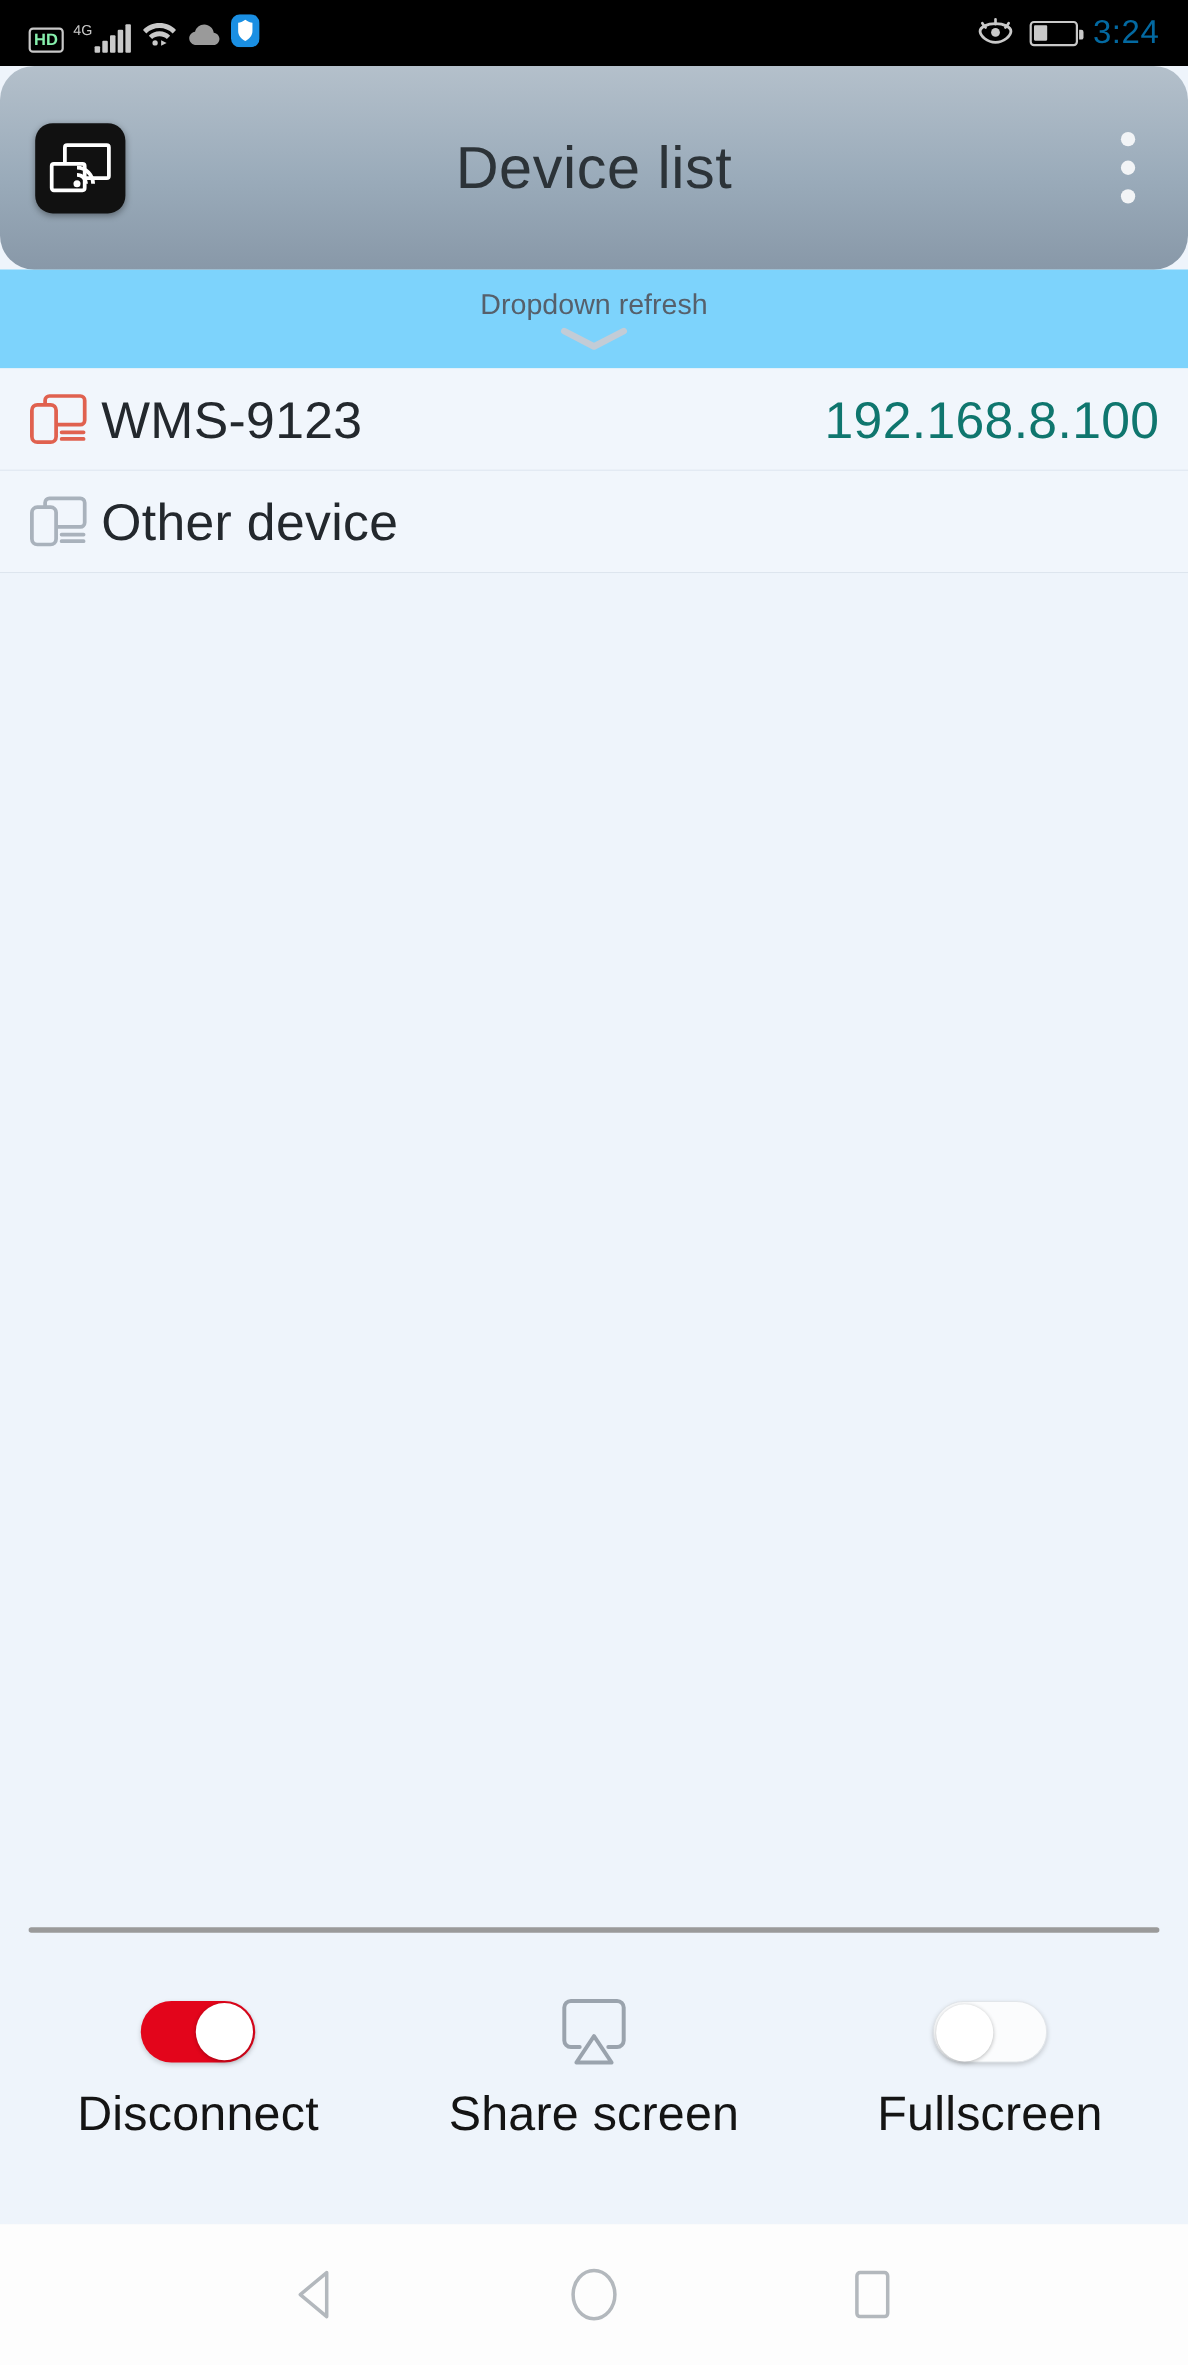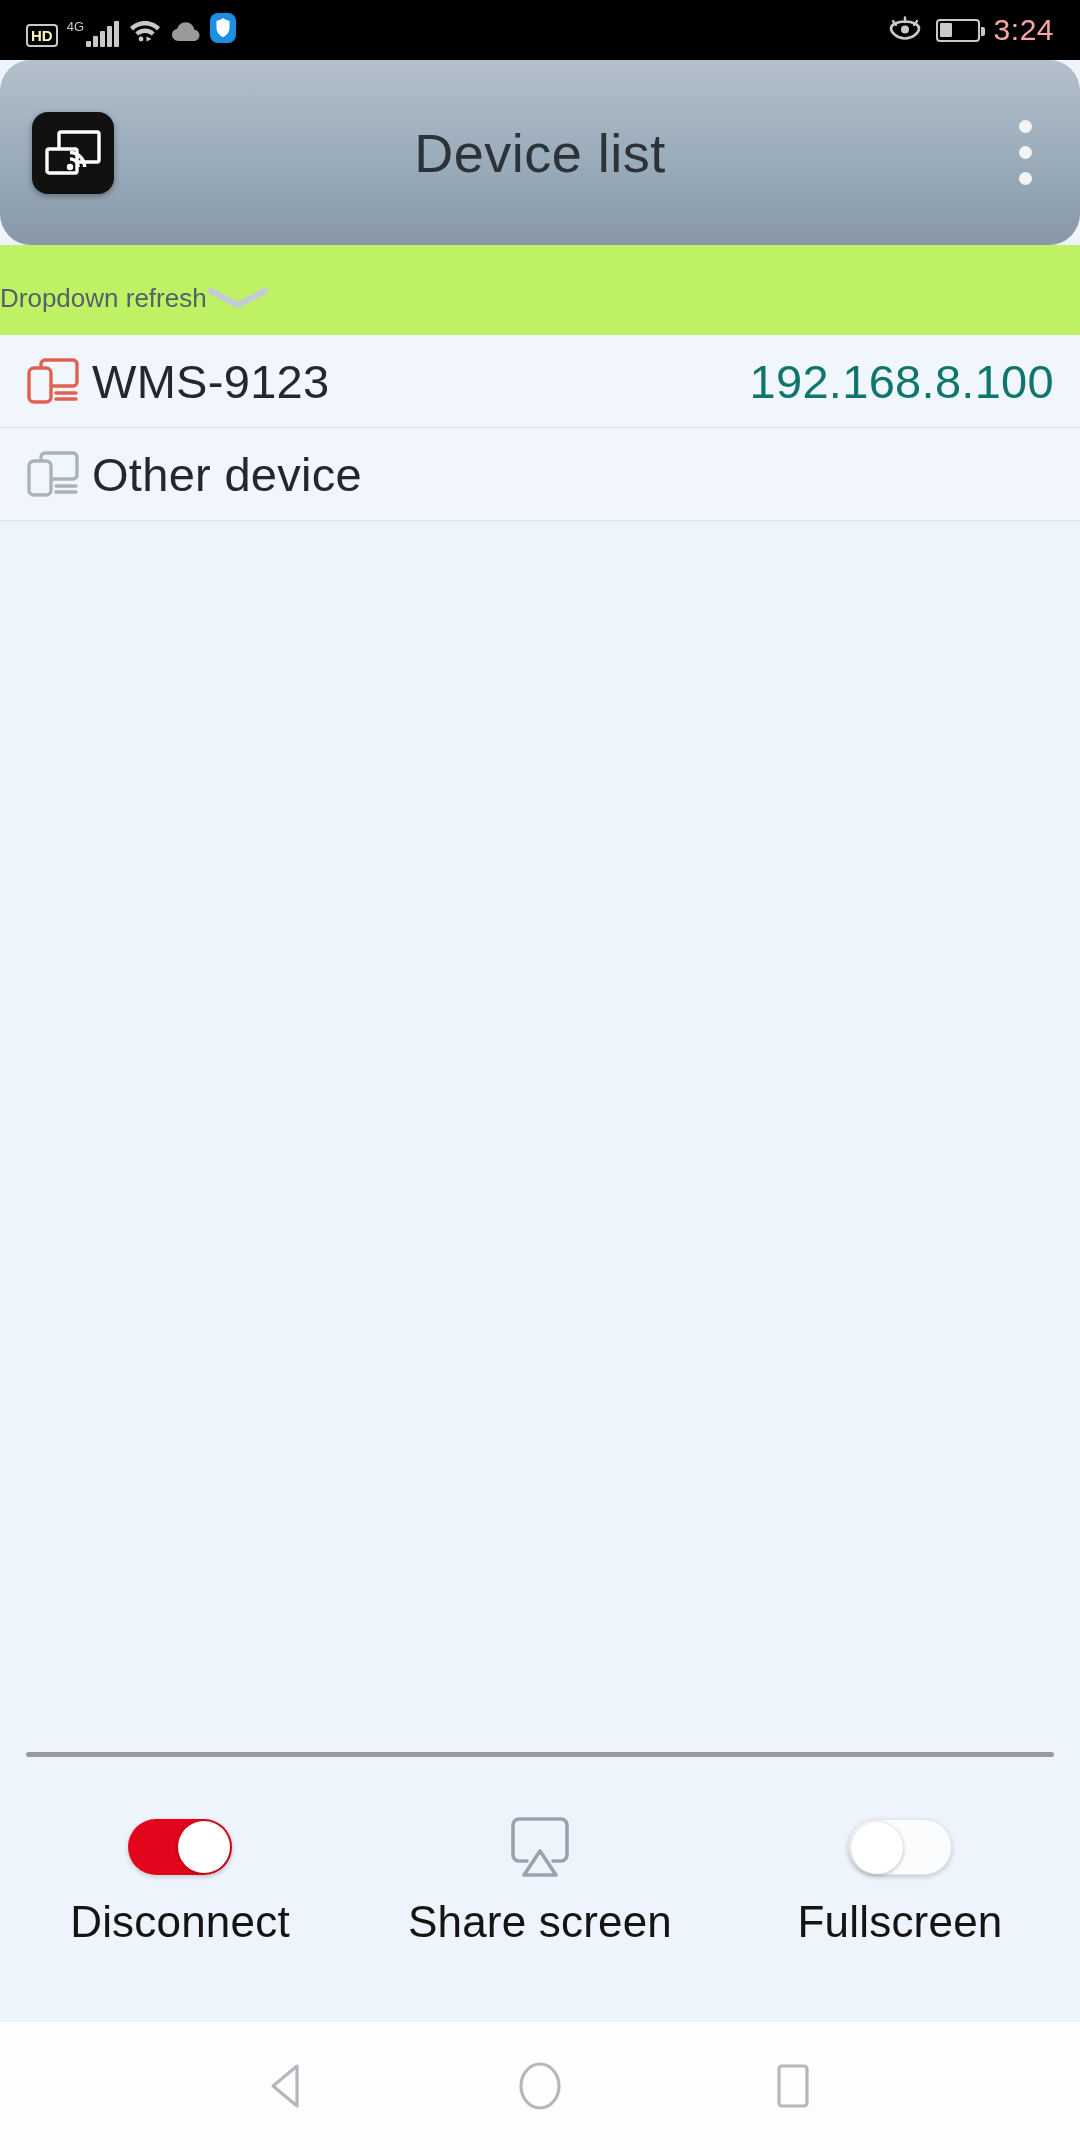--- a/index.html
+++ b/index.html
@@ -22,32 +22,32 @@
     background:#000;
     display:flex; align-items:center;
     padding:0 26px;
     color:#d4d4d4;
   }
   .status-left { display:flex; align-items:flex-end; gap:9px; }
   .status-right { margin-left:auto; display:flex; align-items:center; gap:14px; }
   .hd-badge {
     border:2.5px solid #c9c9c9; border-radius:4px;
     font-size:15px; font-weight:bold; line-height:1;
-    padding:2px 3px; color:#fef9c3; letter-spacing:0px;
+    padding:2px 3px; color:#86efac; letter-spacing:0px;
   }
   .net-group { display:flex; align-items:flex-end; gap:2px; }
   .net-label { font-size:13px; color:#c9c9c9; line-height:1; margin-bottom:14px; }
   .bars { display:flex; align-items:flex-end; gap:2.5px; height:26px; }
   .bars i { width:4.5px; background:#c9c9c9; border-radius:1px; display:block; }
   .bars i:nth-child(1){ height:6px; }
   .bars i:nth-child(2){ height:11px; }
   .bars i:nth-child(3){ height:16px; }
   .bars i:nth-child(4){ height:21px; }
   .bars i:nth-child(5){ height:26px; }
-  .status-time { font-size:30px; color:#fca5a5; letter-spacing:0.5px; }
+  .status-time { font-size:30px; color:#0369a1; letter-spacing:0.5px; }
   .battery {
     width:44px; height:23px;
     border:2.5px solid #c9c9c9; border-radius:4px;
     position:relative; display:flex; align-items:center;
     padding:2.5px;
   }
   .battery::after {
     content:""; position:absolute; right:-7px; top:6px;
     width:4px; height:9px; background:#c9c9c9; border-radius:0 2px 2px 0;
   }
@@ -81,24 +81,24 @@
     padding:10px 16px; z-index:2;
   }
   .overflow-menu span {
     width:13px; height:13px; border-radius:50%;
     background:#f2f4f6; display:block;
   }
 
   
   .refresh-zone {
     flex:0 0 90px;
-    display:flex; flex-direction:row; align-items:center;
+    display:flex; flex-direction:column; align-items:center;
     justify-content:flex-start;
     padding-top:16px;
-    background:#bef264;
+    background:#7dd3fc;
   }
   .refresh-label { font-size:26px; color:#56606b; }
   .chevron-down { margin-top:4px; }
 
   
   .device-list { background:#eef4fb; }
   .device-row {
     height:93px;
     display:flex; align-items:center;
     padding:0 26px;

